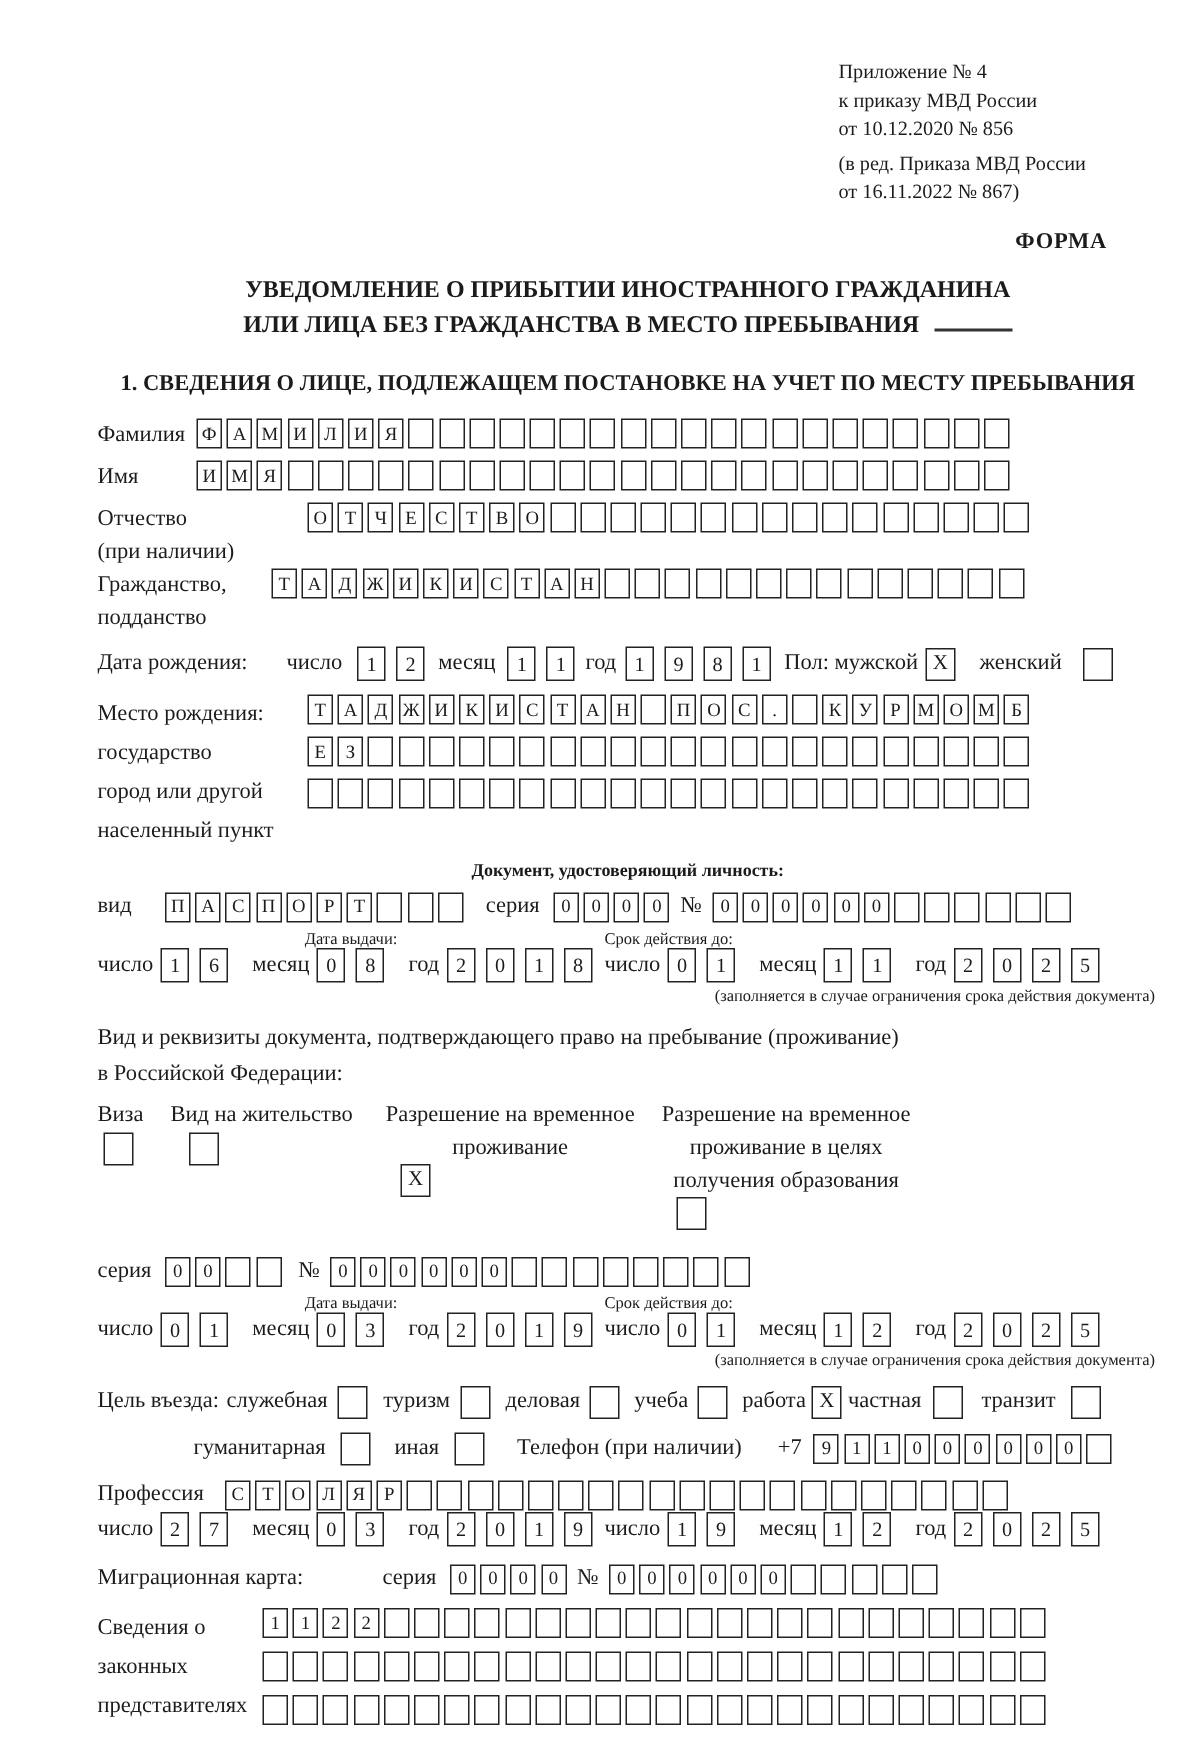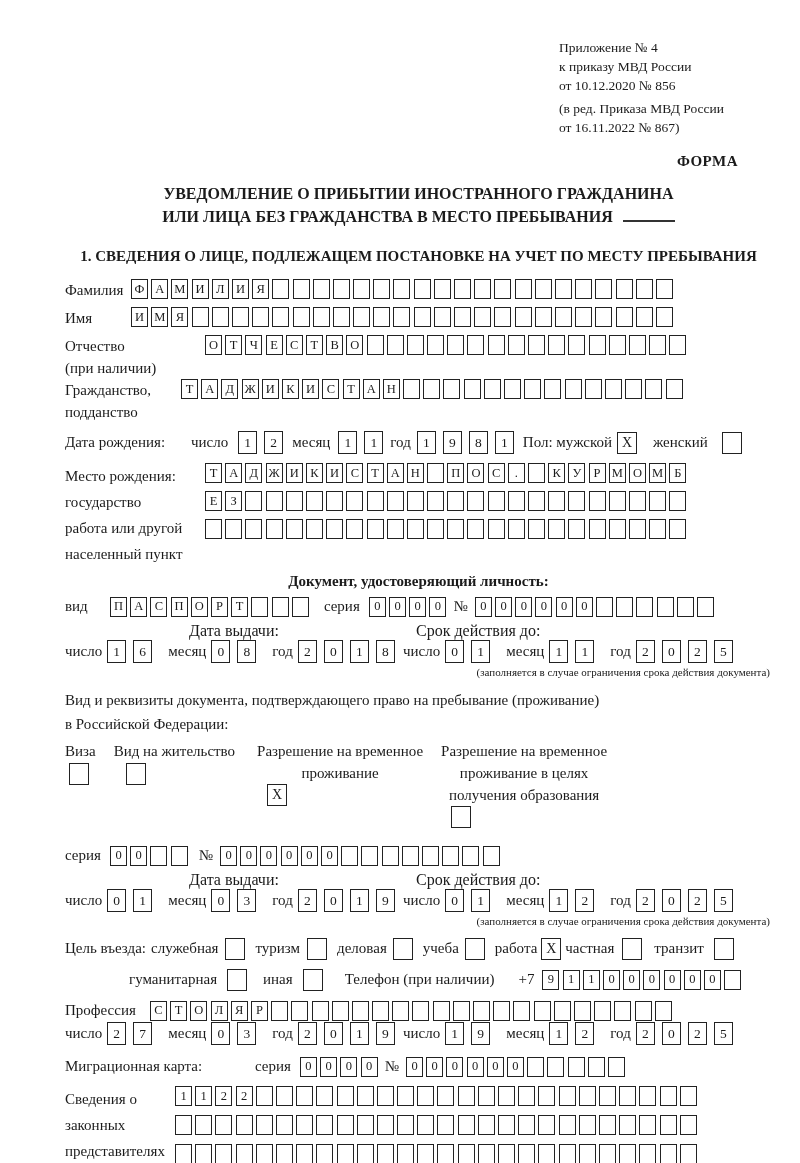--- a/index.html
+++ b/index.html
@@ -22,21 +22,21 @@
   .cell {
     width:17px; height:20px; border:1.5px solid #222; margin-right:3.2px;
     display:inline-flex; align-items:center; justify-content:center;
     font-size:12.5px; flex-shrink:0;
   }
   .date .cell { width:19px; height:23px; margin-right:7px; font-size:13.5px; }
   .checkbox {
     width:20px; height:22px; border:1.5px solid #222; display:inline-flex;
     align-items:center; justify-content:center; font-size:14px; flex-shrink:0;
   }
-  .dlrow { display:flex; font-size:16px; margin-top:4px;gap:13px; }
+  .dlrow { display:flex; font-size:11px; margin-top:4px; }
   .dl-left { width:338px; text-align:center; }
   .dl-right { flex:1; }
   .dg { display:flex; align-items:center; }
   .dg .lbl { margin-right:5px; }
   .dg .cells { margin-right:9px; }
   .wleft { width:338px; }
   .note { text-align:right; font-size:11px; margin-top:3px; padding-right:2px; }
   .para { font-size:15px; line-height:24px; margin-top:10px; }
   .cbitem { display:flex; align-items:flex-start;flex-direction:column; }
   .cbl { text-align:center; font-size:15px; line-height:22px; }
@@ -220,21 +220,21 @@
     <span class="lbl" style="margin-left:2px">Пол: мужской</span>
     <span class="checkbox" style="margin-left:5px">X</span>
     <span class="lbl" style="margin-left:16px">женский</span>
     <span class="checkbox" style="margin-left:14px"></span>
   </div>
 
   <div class="frow" style="margin-top:9px">
     <div class="labcol" style="width:140px">
       <div>Место рождения:</div>
       <div>государство</div>
-      <div>работа или другой</div>
+      <div>город или другой</div>
       <div>населенный пункт</div>
     </div>
     <div>
       <div class="cells mb8">
           <span class="cell">Т</span>
           <span class="cell">А</span>
           <span class="cell">Д</span>
           <span class="cell">Ж</span>
           <span class="cell">И</span>
           <span class="cell">К</span>
@@ -305,21 +305,21 @@
           <span class="cell"></span>
           <span class="cell"></span>
           <span class="cell"></span>
           <span class="cell"></span>
           <span class="cell"></span>
           <span class="cell"></span>
         </div>
     </div>
   </div>
 
-  <div class="sec" style="margin-top:6px;font-size:15px">Документ, удостоверяющий личность:</div>
+  <div class="sec" style="margin-top:6px;font-size:12px">Документ, удостоверяющий личность:</div>
 
   <div class="frow ac" style="margin-top:5px">
     <span class="flabel" style="width:45px">вид</span>
     <span class="cells">
         <span class="cell">П</span>
         <span class="cell">А</span>
         <span class="cell">С</span>
         <span class="cell">П</span>
         <span class="cell">О</span>
         <span class="cell">Р</span>

